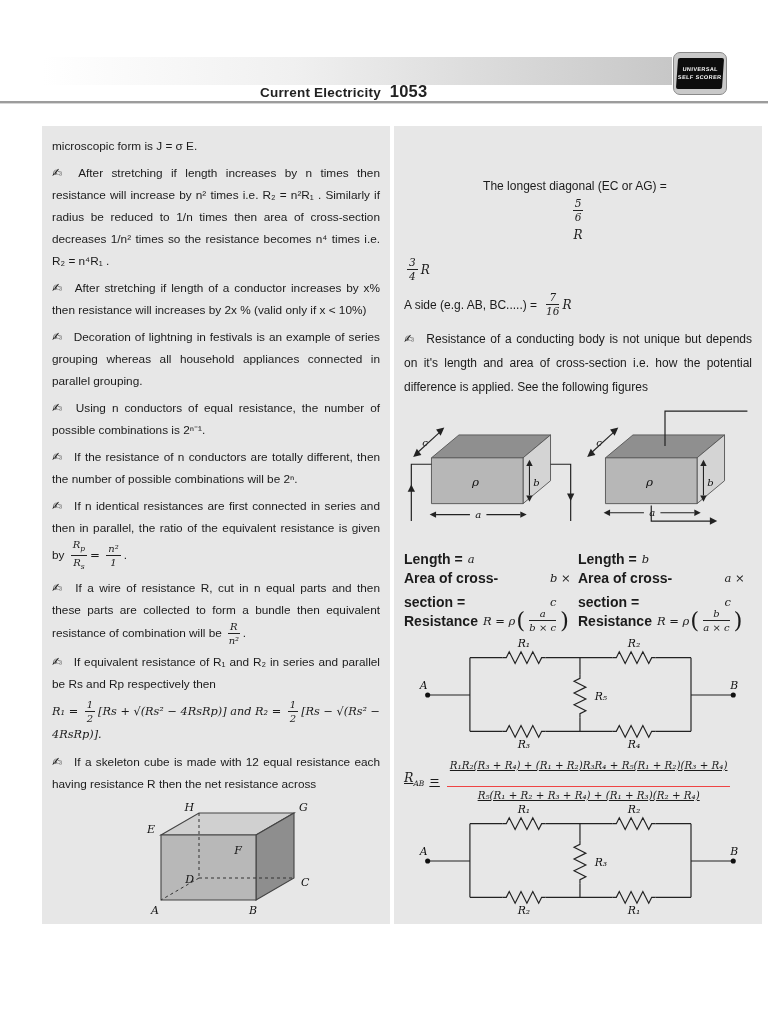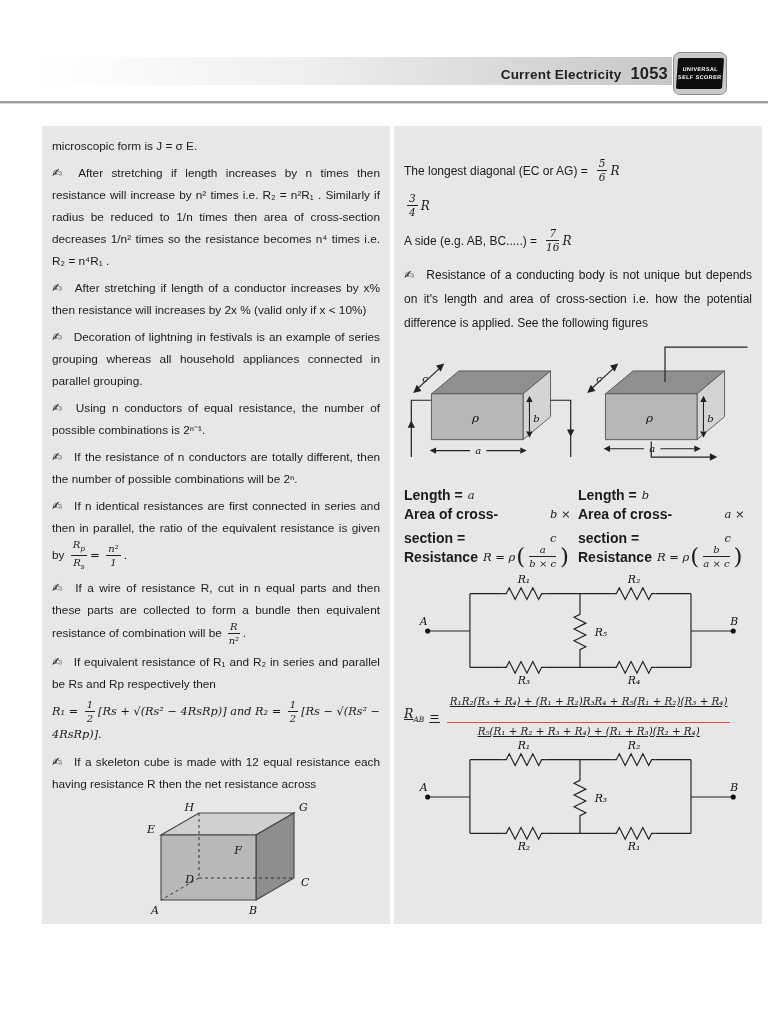--- a/index.html
+++ b/index.html
@@ -2,21 +2,21 @@
 <html><head>
 <meta charset="utf-8">
 <style>
   html,body{margin:0;padding:0;background:#fff;}
   .page{position:relative;width:768px;height:1024px;background:#ffffff;
         font-family:"Liberation Sans",sans-serif;color:#1b1b1b;overflow:hidden;}
 
   
   .grad{position:absolute;left:42px;top:57px;width:630px;height:28px;
         background:linear-gradient(to right,#ffffff 0%,#f0f0f0 40%,#c7c7c7 100%);}
-  .htitle{position:absolute;left:260px;top:64px;width:408px;text-align:right;
+  .htitle{position:absolute;left:260px;top:82px;width:408px;text-align:left;
           font-weight:bold;font-size:13.5px;letter-spacing:.2px;color:#222;}
   .htitle .pageno{font-size:16.5px;margin-left:5px;}
   .logo{position:absolute;left:673px;top:52px;width:54px;height:43px;background:#c9c9c9;
         border:1px solid #8a8a8a;border-radius:7px;display:flex;align-items:center;
         justify-content:center;box-sizing:border-box;}
   .logo-inner{background:#0d0d0d;color:#fff;width:46px;height:31px;border-radius:2px;
         display:flex;flex-direction:column;align-items:center;justify-content:center;
         gap:1px;transform:skewX(-4deg);}
   .logo-inner span{font-size:5.5px;font-weight:bold;letter-spacing:.4px;line-height:1.3;white-space:nowrap;}
   .rule{position:absolute;left:0;top:101px;width:768px;height:2px;background:#9c9c9c;
@@ -37,21 +37,21 @@
   .frac .fden{display:block;padding-top:1px;}
   sub{font-size:7.5px;}
   .formula-line{display:block;margin-top:4px;font-size:11.3px;}
 
   .cube-wrap{text-align:center;margin-top:2px;}
 
   
   .dline{margin:0 0 10px;display:flex;align-items:center;}
   .dline .t{margin-right:6px;}
   .dline .frac{font-size:10.5px;}
-  .first-d{margin-top:32px;}
+  .first-d{margin-top:48px;flex-direction:column;}
   .rpara{margin:8px 0 4px;text-align:justify;}
   .slabs{display:flex;justify-content:space-between;margin-top:0;}
   .specs{display:flex;margin-top:12px;}
   .spec-col{width:50%;}
   .srow{height:31px;display:flex;align-items:center;font-size:11px;}
   .slabel{font-weight:bold;margin-right:5px;font-size:14px;}
   .sval{font-family:"DejaVu Serif",serif;font-style:italic;font-size:11.5px;}
   .bigp{font-family:"DejaVu Serif",serif;font-size:23px;font-weight:200;line-height:1;margin:0 1px;}
   .rab{display:flex;align-items:center;margin:8px 0 2px;font-size:12.5px;text-decoration:underline;}
   .fracline{display:inline-block;text-align:center;margin-left:7px;font-size:10.3px;line-height:13px;}

